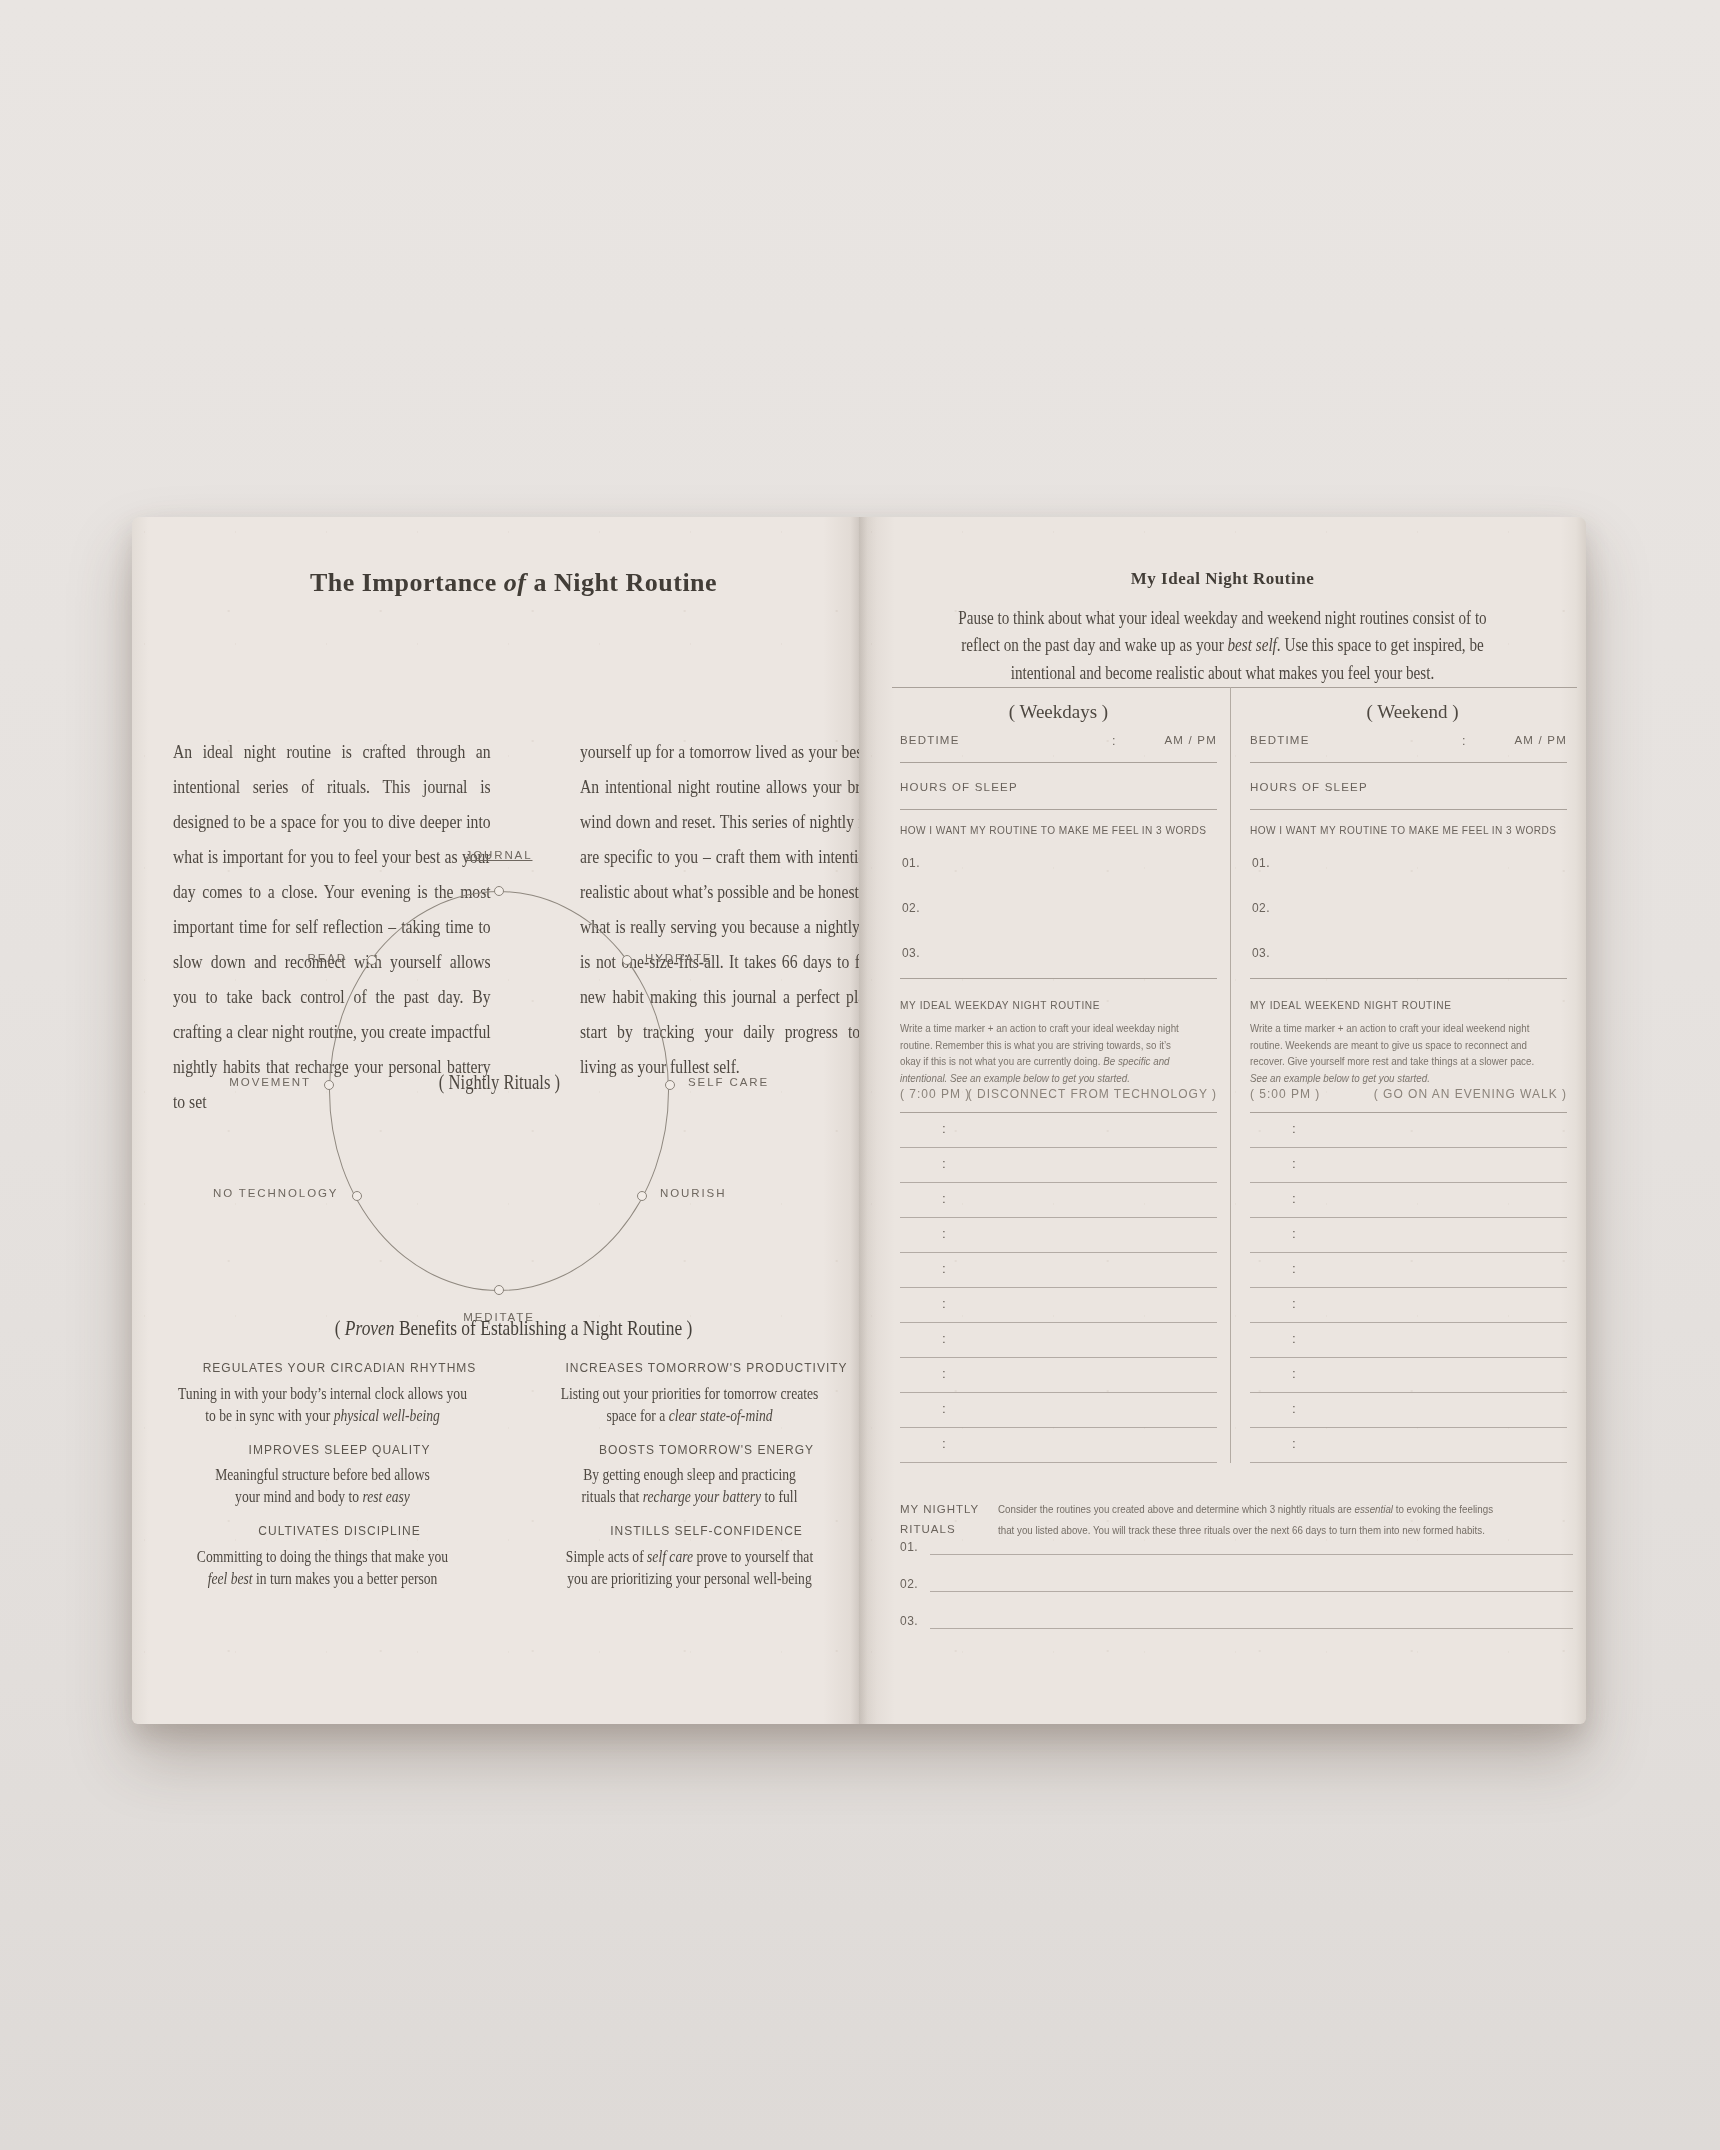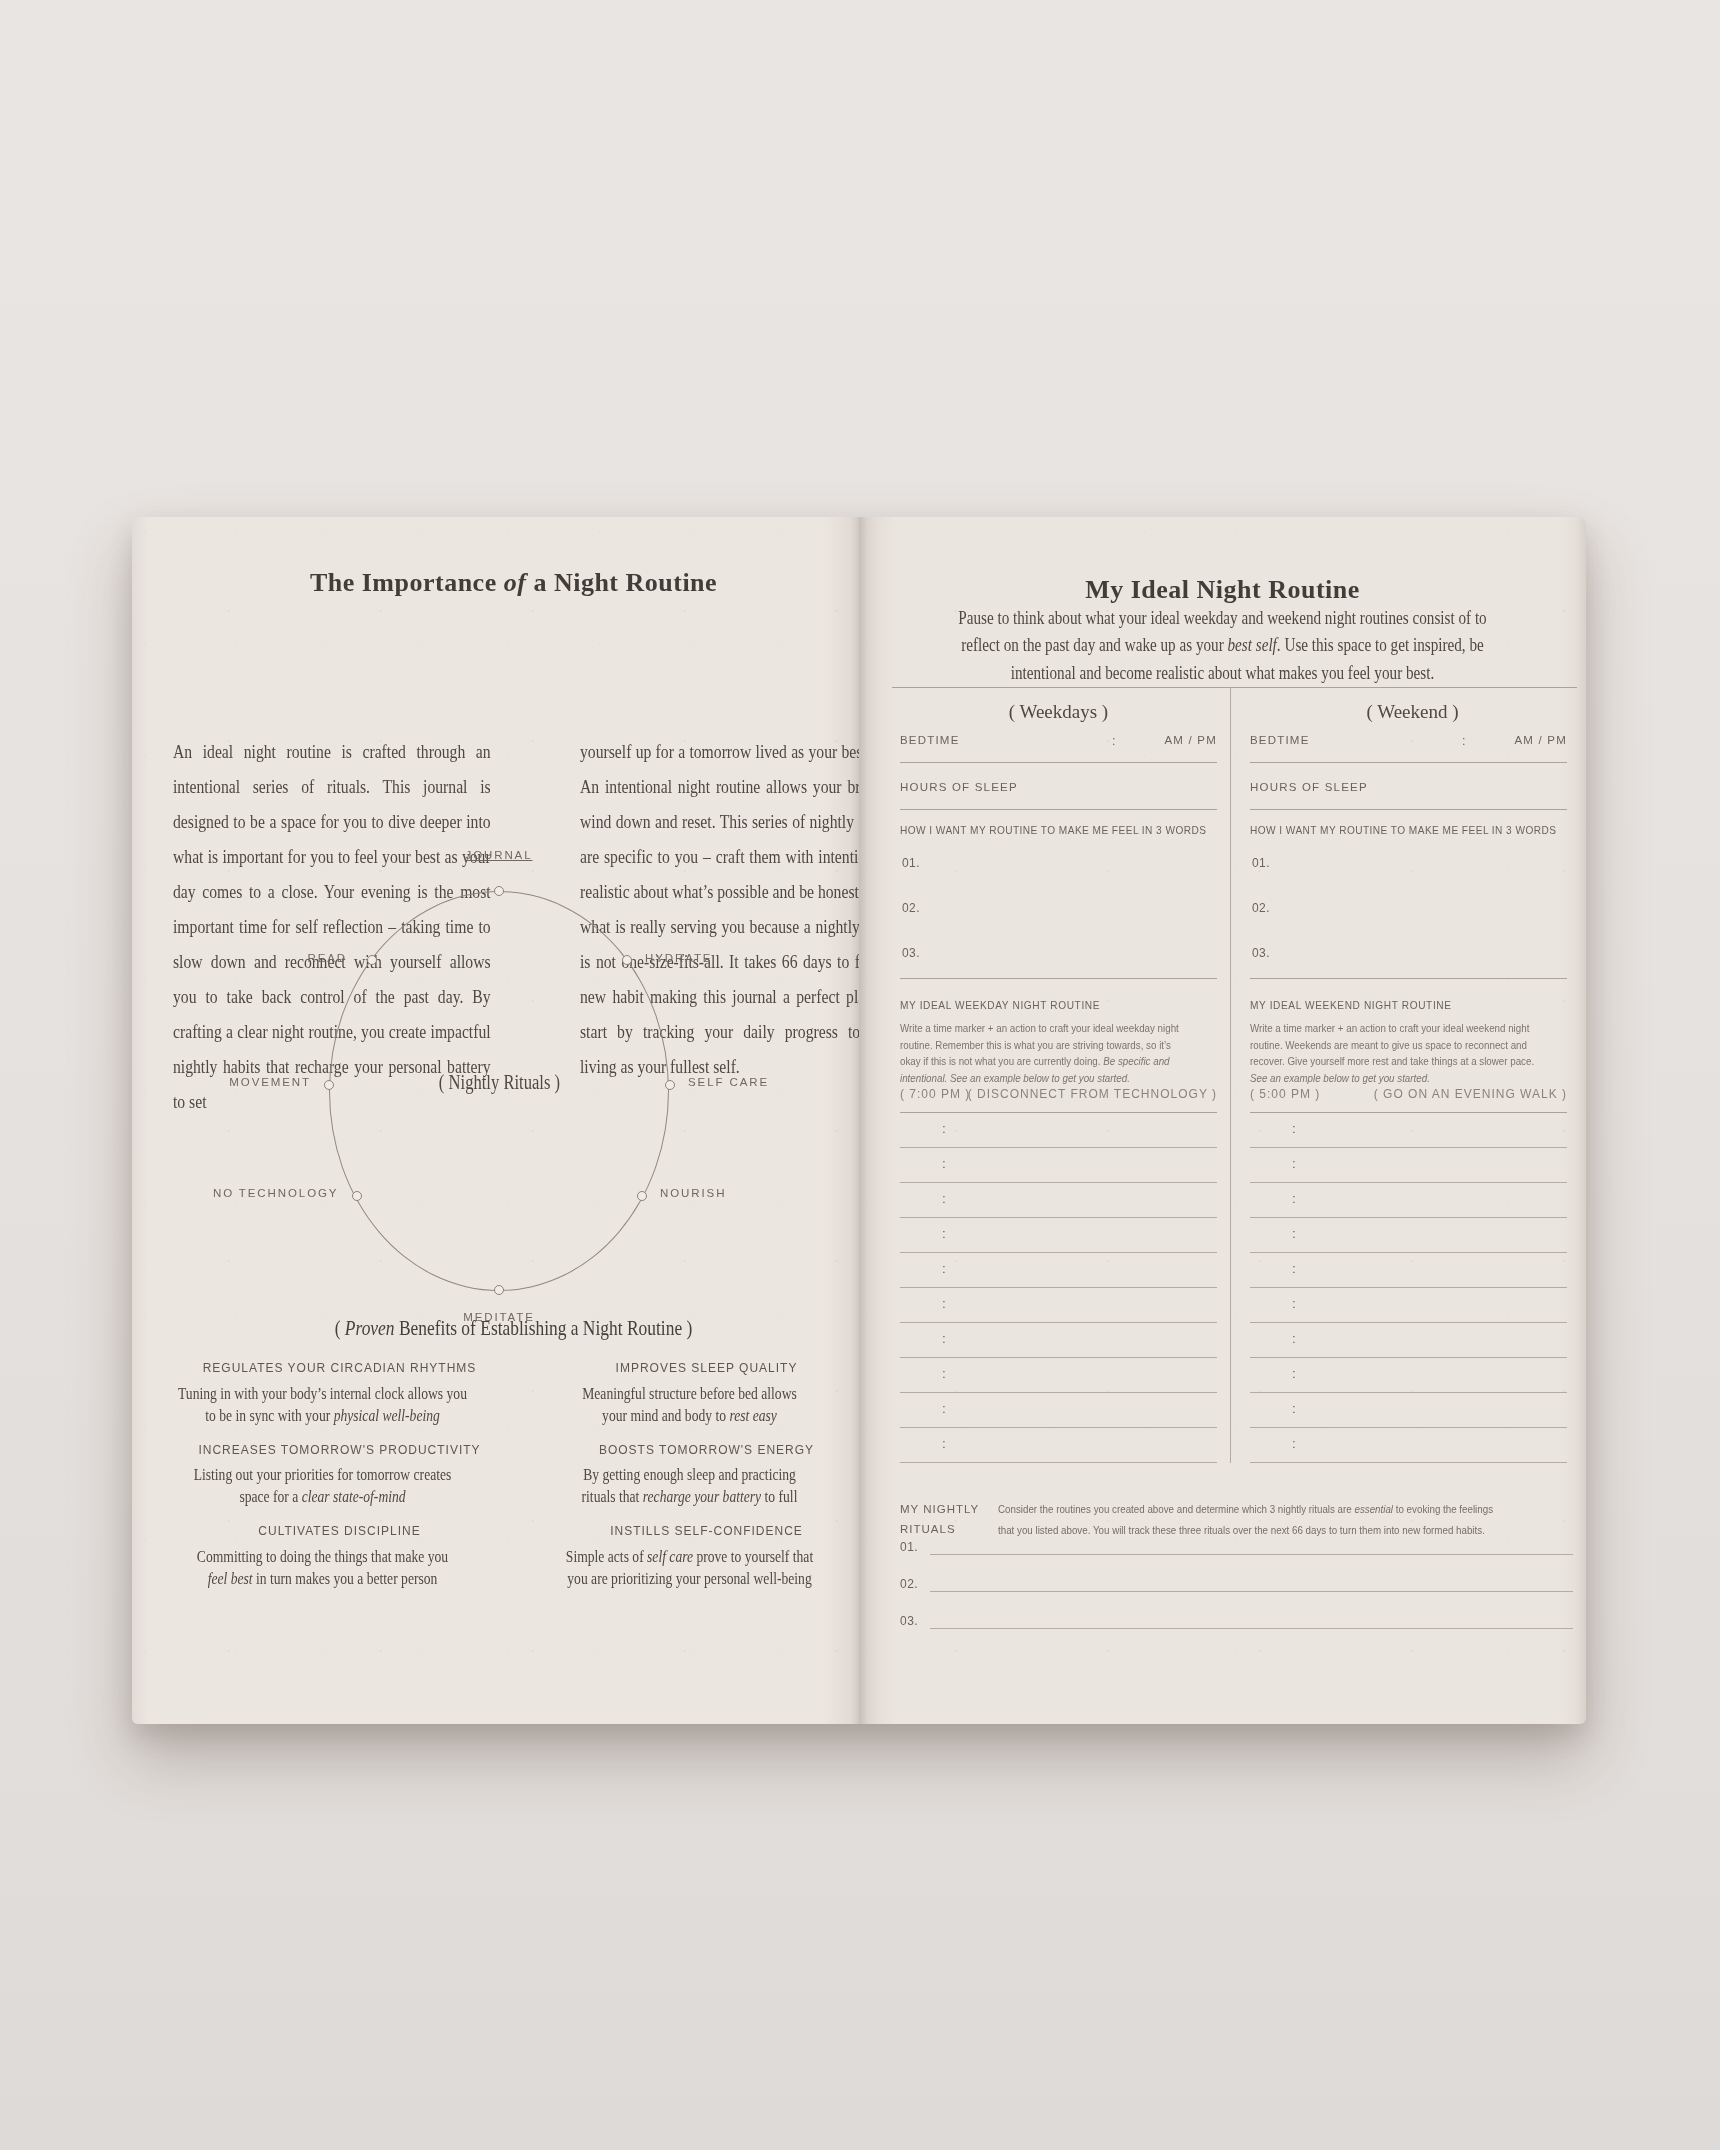--- a/index.html
+++ b/index.html
@@ -55,21 +55,21 @@
   .nl7{left:71px;top:435px;width:144px;text-align:right;}
   .center-label{left:223px;top:554px;width:289px;text-align:center;font-size:20px;white-space:pre;}
   .ben-heading{top:799px;left:0;width:100%;text-align:center;font-size:21px;color:#45403a;white-space:pre;}
   .ben-grid{top:844px;left:32px;width:664px;display:grid;grid-template-columns:1fr 1fr;column-gap:29px;row-gap:25px;gap:16px;}
   .benefit{text-align:center;}
   .benefit h3{margin:0 0 7.7px 0;font-weight:normal;font-size:12px;letter-spacing:1px;color:#5d574f;}
   .benefit p{margin:0 0 0 -34px;width:385px;font-size:16.4px;line-height:22px;white-space:pre-line;
     transform:scaleX(.83);transform-origin:50% 0;}
 
   
-  .rp-title{top:41px;left:0;width:100%;text-align:center;font-size:26px;color:#423d37;letter-spacing:0.5px;white-space:pre;}
+  .rp-title{top:41px;left:0;width:100%;text-align:center;font-size:17px;color:#423d37;letter-spacing:0.5px;white-space:pre;}
   .rp-intro{top:88px;left:-21px;width:769px;text-align:center;font-size:18.3px;line-height:27.4px;white-space:pre;
     transform:scaleX(.83);transform-origin:50% 0;}
   .rp-rule-top{top:170px;left:33px;width:685px;}
   .rp-hdr{top:184px;width:331px;text-align:center;font-size:19px;white-space:pre;}
   .h0{left:34px;} .h1{left:388px;}
   .divider{left:371px;top:170px;height:776px;}
   .rcol{top:0;width:317px;height:978px;}
   .c0{left:41px;} .c1{left:391px;}
   .bed{top:217px;left:0;width:100%;}
   .bed .colon{position:absolute;left:212px;top:0;color:#6a635c;font-size:12.5px;}
@@ -134,28 +134,28 @@
     <div class="abs serif center-label condC">( Nightly Rituals )</div>
 
     <div class="abs serif ben-heading condC"><span>( </span><span class="it">Proven</span><span> Benefits of Establishing a Night Routine )</span></div>
     <div class="abs ben-grid">
       <div class="benefit">
         <h3>REGULATES YOUR CIRCADIAN RHYTHMS</h3>
         <p class="serif"><span>Tuning in with your body’s internal clock allows you
 to be in sync with your </span><span class="it">physical well-being</span></p>
       </div>
       <div class="benefit">
+        <h3>INCREASES TOMORROW'S PRODUCTIVITY</h3>
+        <p class="serif"><span>Listing out your priorities for tomorrow creates
+space for a </span><span class="it">clear state-of-mind</span></p>
+      </div>
+      <div class="benefit">
         <h3>IMPROVES SLEEP QUALITY</h3>
         <p class="serif"><span>Meaningful structure before bed allows
 your mind and body to </span><span class="it">rest easy</span></p>
-      </div>
-      <div class="benefit">
-        <h3>INCREASES TOMORROW'S PRODUCTIVITY</h3>
-        <p class="serif"><span>Listing out your priorities for tomorrow creates
-space for a </span><span class="it">clear state-of-mind</span></p>
       </div>
       <div class="benefit">
         <h3>BOOSTS TOMORROW'S ENERGY</h3>
         <p class="serif"><span>By getting enough sleep and practicing
 rituals that </span><span class="it">recharge your battery</span><span> to full</span></p>
       </div>
       <div class="benefit">
         <h3>CULTIVATES DISCIPLINE</h3>
         <p class="serif"><span>Committing to doing the things that make you
 </span><span class="it">feel best</span><span> in turn makes you a better person</span></p>

